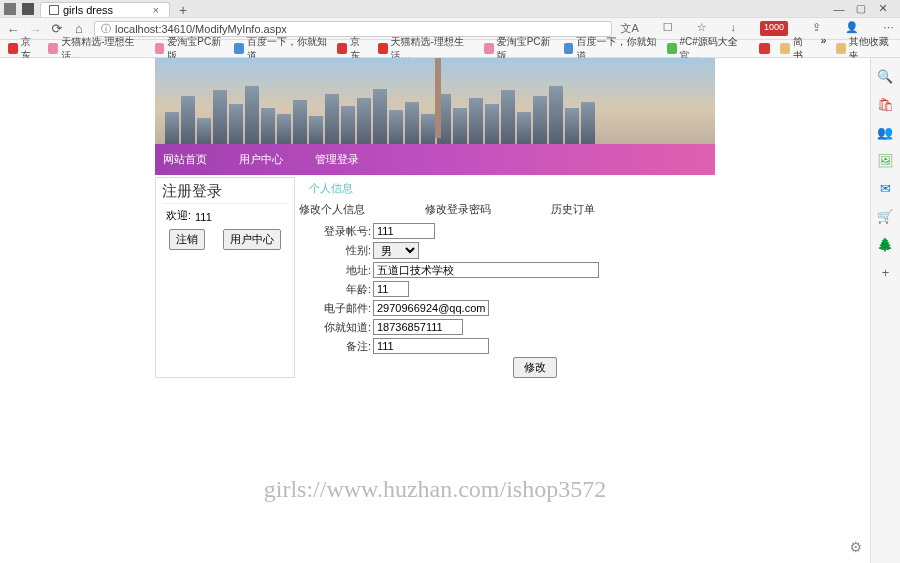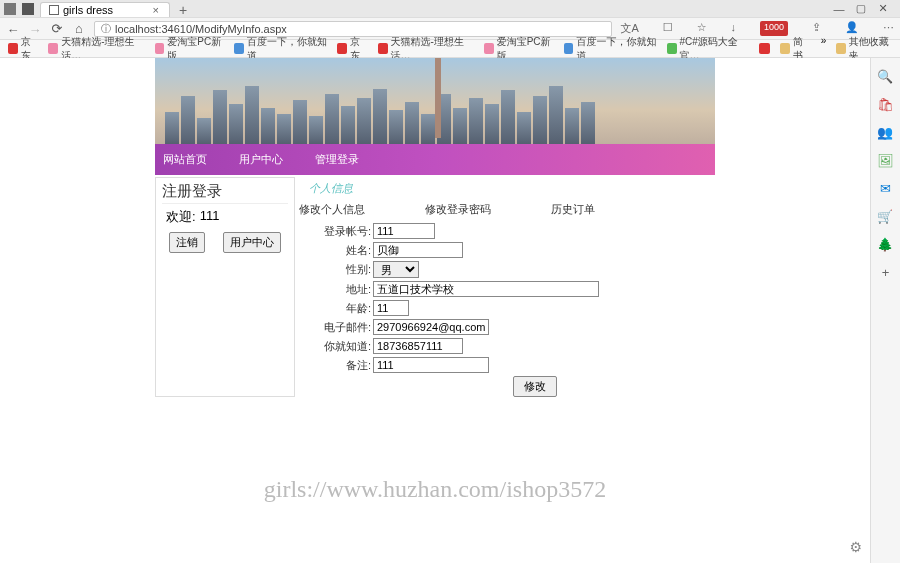--- a/index.html
+++ b/index.html
@@ -45,26 +45,26 @@
     .banner { height: 86px; background: linear-gradient(180deg, #a8c8e0 0%, #d8c8b0 60%, #c0b0a0 100%); position: relative; overflow: hidden; }
     .banner .buildings { position: absolute; bottom: 0; left: 0; right: 0; height: 60px; display: flex; align-items: flex-end; gap: 2px; padding: 0 10px; }
     .banner .tower { background: linear-gradient(180deg, #8899aa, #556070); width: 14px; }
     .banner .spire { background: #aa8877; width: 6px; height: 80px; position: absolute; left: 50%; }
     .nav-menu { height: 31px; background: linear-gradient(90deg, #a040b0, #c050c0, #e060b0); display: flex; align-items: center; padding: 0 4px; gap: 24px; }
     .nav-menu a { color: #fff; font-size: 11px; text-decoration: none; padding: 2px 4px; }
     
     .page-body { display: flex; gap: 4px; margin-top: 2px; }
     .login-box { width: 140px; border: 1px solid #ddd; padding: 2px 6px 8px; }
     .login-title { font-size: 15px; color: #333; border-bottom: 1px solid #eee; padding: 2px 0; }
-    .welcome { display: flex; align-items: flex-start; gap: 4px; font-size: 13px; padding: 4px 0 4px 4px; }
+    .welcome { display: flex; align-items: flex-end; gap: 4px; font-size: 11px; padding: 4px 0 4px 4px; }
     .btn-row { display: flex; justify-content: center; gap: 18px; margin-top: 2px; }
     .btn-row button { font-size: 11px; padding: 2px 6px; border: 1px solid #888; background: #efefef; border-radius: 2px; }
     
     .main-col { flex: 1; }
-    .bread { color: #5bc0c0; font-size: 11px; padding: 4px 0 4px 10px; font-style: italic; }
+    .bread { color: #5bc0c0; font-size: 11px; padding: 4px 0 4px 10px; }
     .tabs { display: flex; gap: 60px; padding: 2px 0 6px 0; font-size: 11px; color: #333; }
     
     .form { padding-left: 20px; }
     .form-row { display: flex; align-items: center; margin-bottom: 3px; }
     .form-row label { width: 54px; text-align: right; font-size: 11px; color: #333; padding-right: 2px; }
     .form-row input[type=text], .form-row select { border: 1px solid #888; font-size: 11px; padding: 1px 3px; height: 16px; }
     .form-row select { height: 17px; }
     .submit-row { padding-left: 194px; margin-top: 2px; }
     .submit-row button { border: 1px solid #888; background: #efefef; padding: 2px 10px; font-size: 11px; border-radius: 2px; }
     
@@ -230,24 +230,20 @@
               <span>修改登录密码</span>
               <span>历史订单</span>
             </div>
 
             <div class="form">
               <div class="form-row">
                 <label>登录帐号:</label>
                 <input type="text" style="width: 62px;" value="111">
               </div>
               <div class="form-row">
-                <label>姓名:</label>
-                <input type="text" style="width: 90px;" value="贝御">
-              </div>
-              <div class="form-row">
                 <label>性别:</label>
                 <select style="width:46px"><option>男</option></select>
               </div>
               <div class="form-row">
                 <label>地址:</label>
                 <input type="text" style="width: 226px;" value="五道口技术学校">
               </div>
               <div class="form-row">
                 <label>年龄:</label>
                 <input type="text" style="width: 36px;" value="11">

